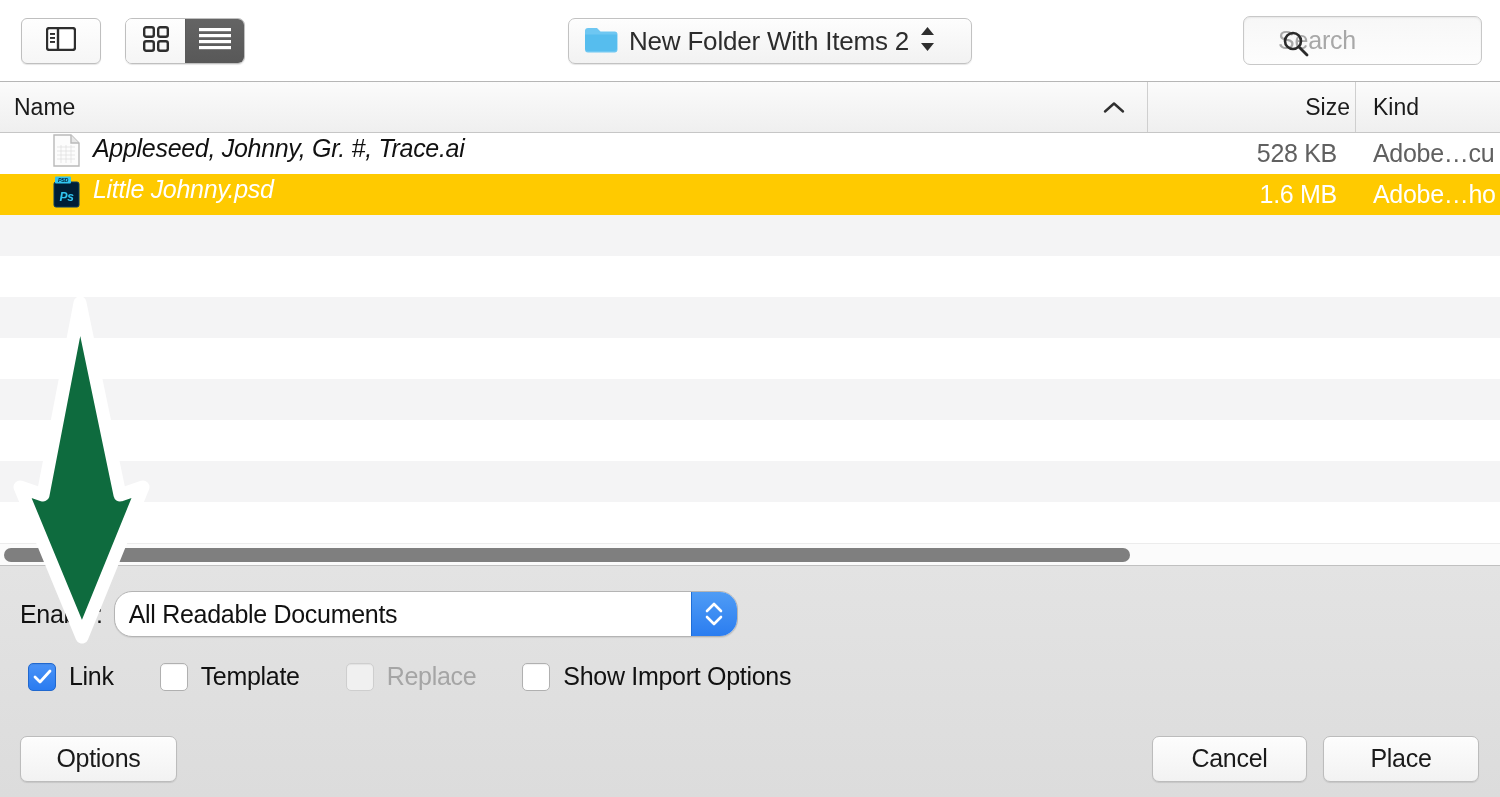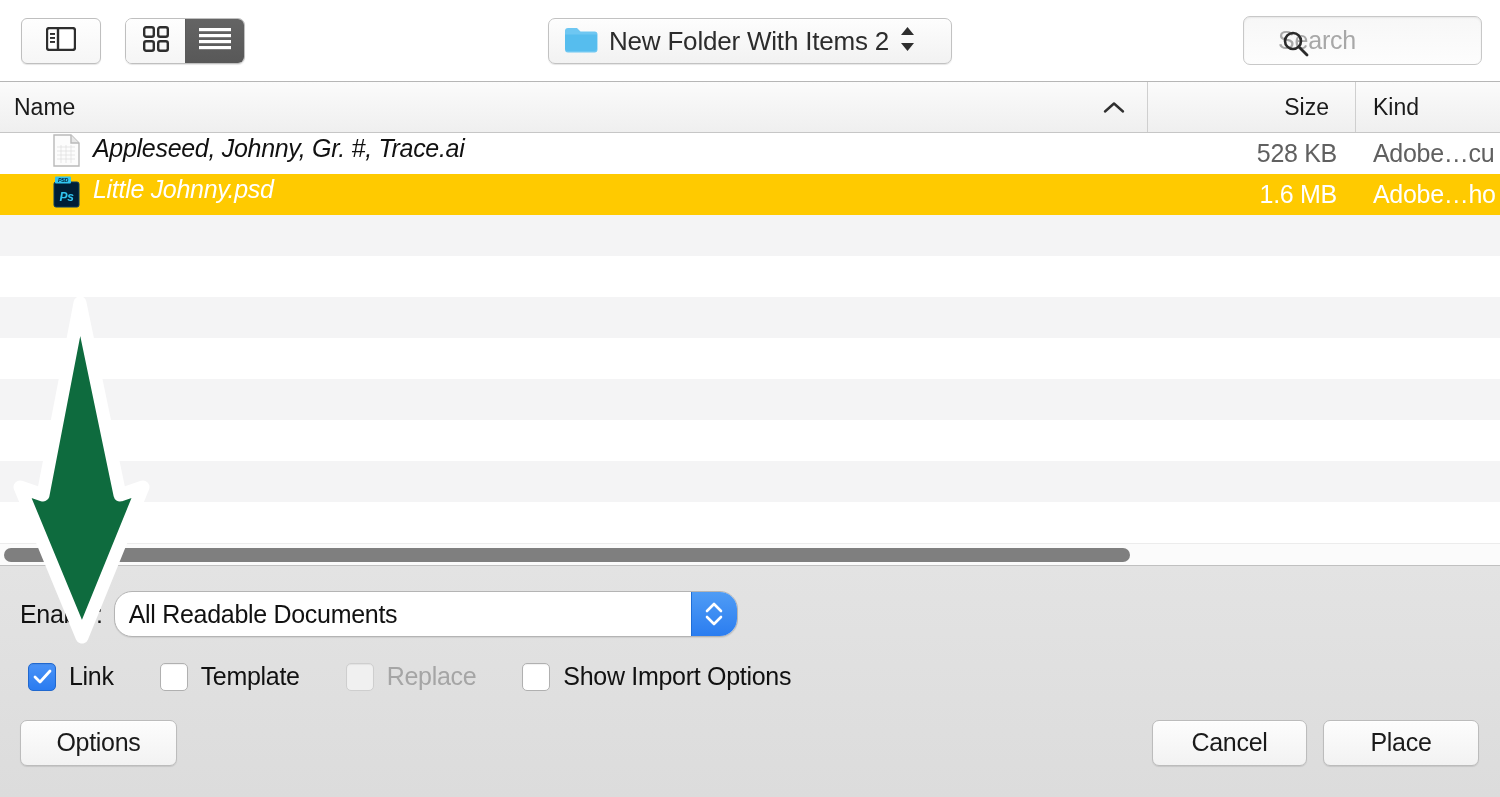--- a/index.html
+++ b/index.html
@@ -48,21 +48,21 @@
     background: linear-gradient(to bottom, #fefefe 0%, #f5f5f5 100%);
   }
   .seg + .seg { border-left: 1px solid #bfbfbf; }
   .seg.selected {
     background: linear-gradient(to bottom, #646464 0%, #585858 100%);
     border-left-color: #5a5a5a;
   }
 
   
   .path-popup {
-    position: absolute; left: 548px; top: 18px;
+    position: absolute; left: 568px; top: 18px;
     width: 404px; height: 46px;
     display: flex; align-items: center;
     padding: 0 11px 0 15px;
     background: linear-gradient(to bottom, #fdfdfd 0%, #f2f2f2 100%);
     border: 1px solid #c2c2c2; border-radius: 7px;
     box-shadow: 0 1px 1px rgba(0,0,0,0.10), inset 0 1px 0 #ffffff;
   }
   .folder-icon { flex: 0 0 auto; margin-right: 11px; }
   .path-title {
     font-size: 26px; color: #2c2c2c; letter-spacing: -0.2px;
@@ -89,21 +89,21 @@
     background: linear-gradient(to bottom, #fbfbfb 0%, #efefef 100%);
     border-bottom: 1px solid #c6c6c6;
     font-size: 23px; color: #1a1a1a;
   }
   .ch {
     display: flex; align-items: center;
     border-right: 1px solid #cfcfcf;
     position: relative;
   }
   .ch-name { width: 1148px; padding-left: 14px; justify-content: flex-start; }
-  .ch-size { width: 208px; justify-content: flex-end; padding-right: 26px; }
+  .ch-size { width: 208px; justify-content: flex-end; padding-right: 5px; }
   .ch-kind { flex: 1; padding-left: 17px; border-right: none; }
   .sort-chev { position: absolute; right: 22px; top: 50%; transform: translateY(-50%); }
 
   
   .file-list {
     position: relative;
     flex: 1 1 auto;
     background: #ffffff;
     overflow: hidden;
   }
@@ -192,21 +192,21 @@
   }
   .cb-box.checked {
     background: linear-gradient(to bottom, #4a93f7 0%, #2a7bf0 100%);
     border-color: #2068cf;
   }
   .cb-box.disabled { background: #f0f0f0; border-color: #cecece; }
   .cb-label { margin-left: 13px; font-size: 25px; color: #111111; letter-spacing: -0.3px; }
   .cb-label.disabled { color: #a5a5a5; }
 
   .button-row {
-    position: absolute; left: 0; right: 0; bottom: 16px;
+    position: absolute; left: 0; right: 0; bottom: 0;
     height: 77px;
     display: flex; align-items: center;
   }
   .dlg-btn {
     height: 46px;
     display: flex; align-items: center; justify-content: center;
     background: linear-gradient(to bottom, #fdfdfd 0%, #f2f2f2 100%);
     border: 1px solid #bcbcbc; border-radius: 7px;
     box-shadow: 0 1px 1px rgba(0,0,0,0.10), inset 0 1px 0 #ffffff;
     font-size: 25px; color: #1a1a1a; letter-spacing: -0.3px;

